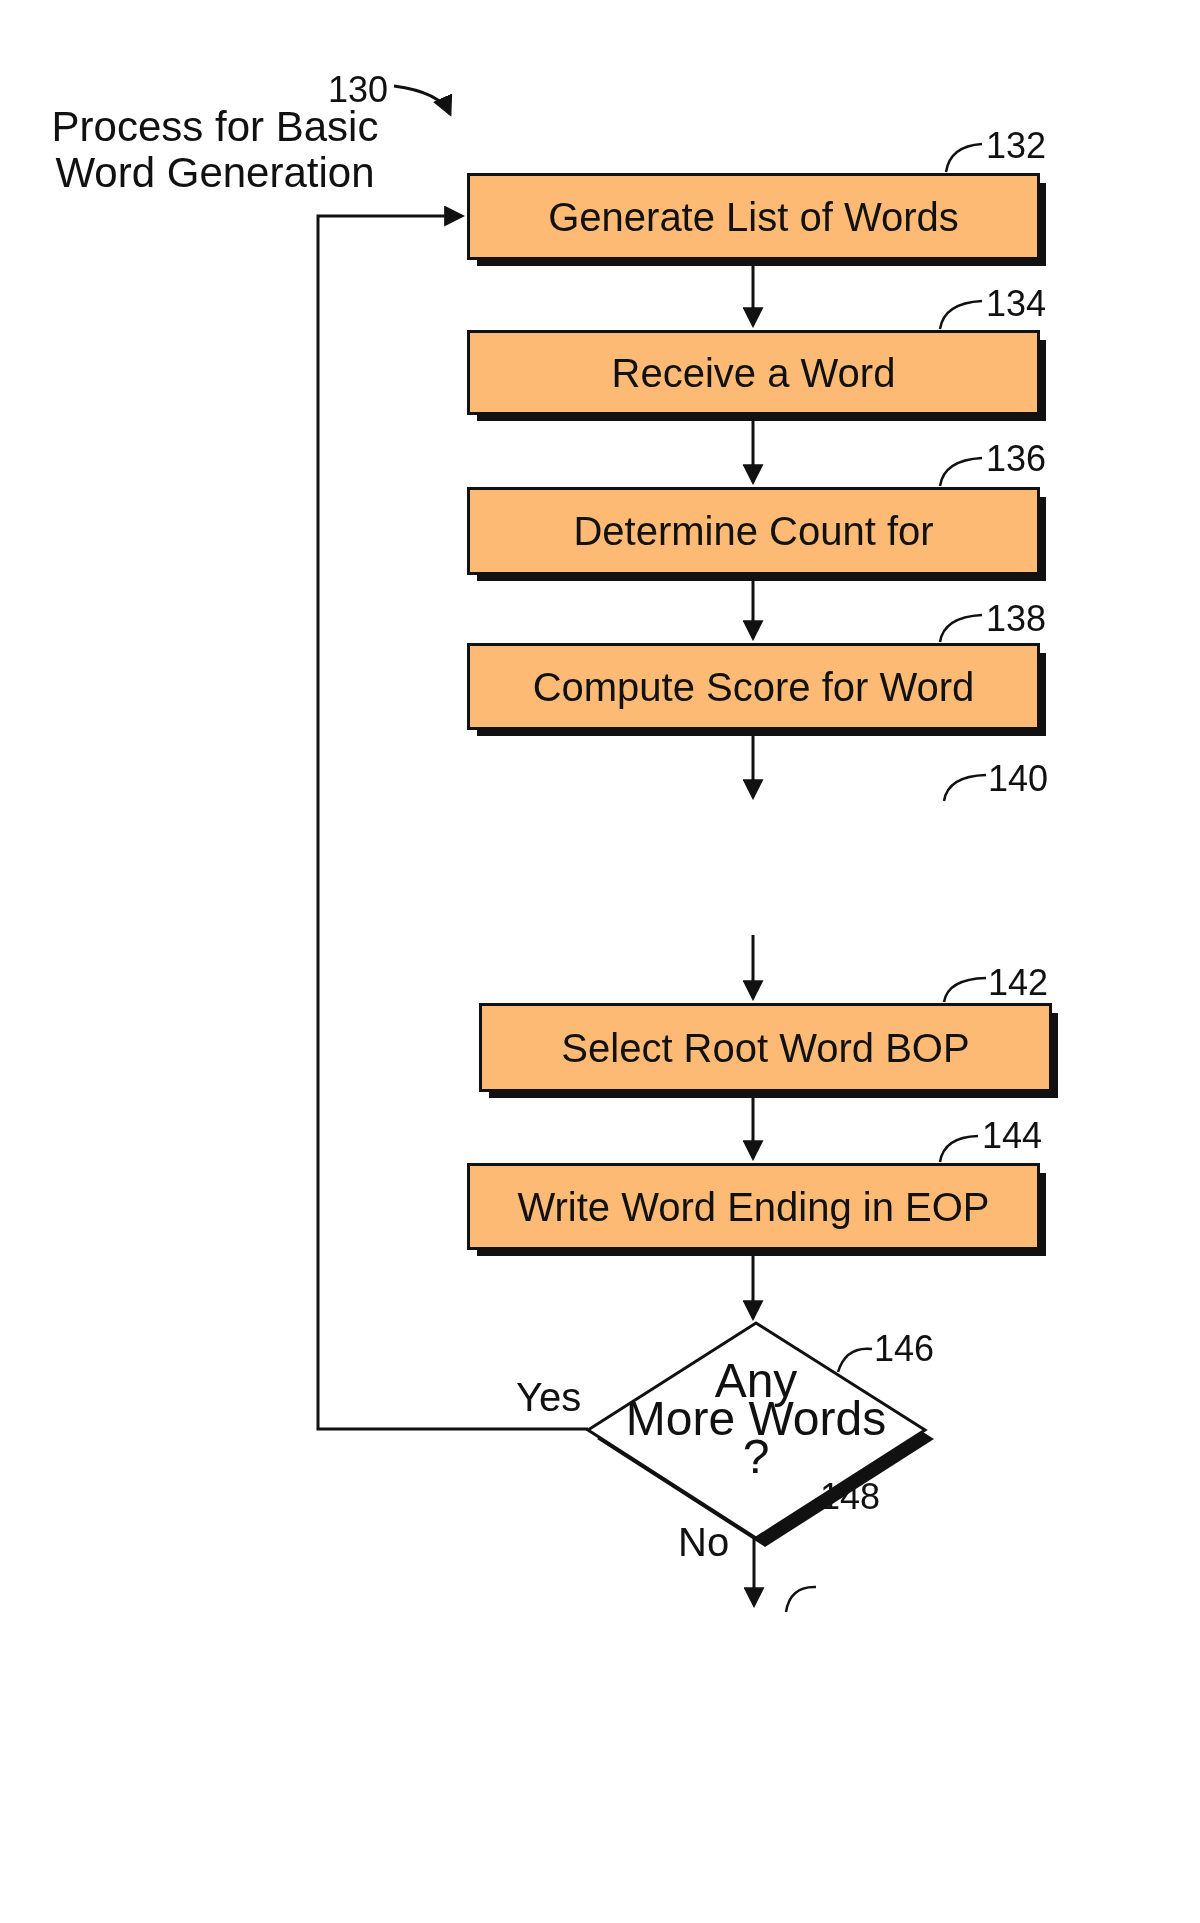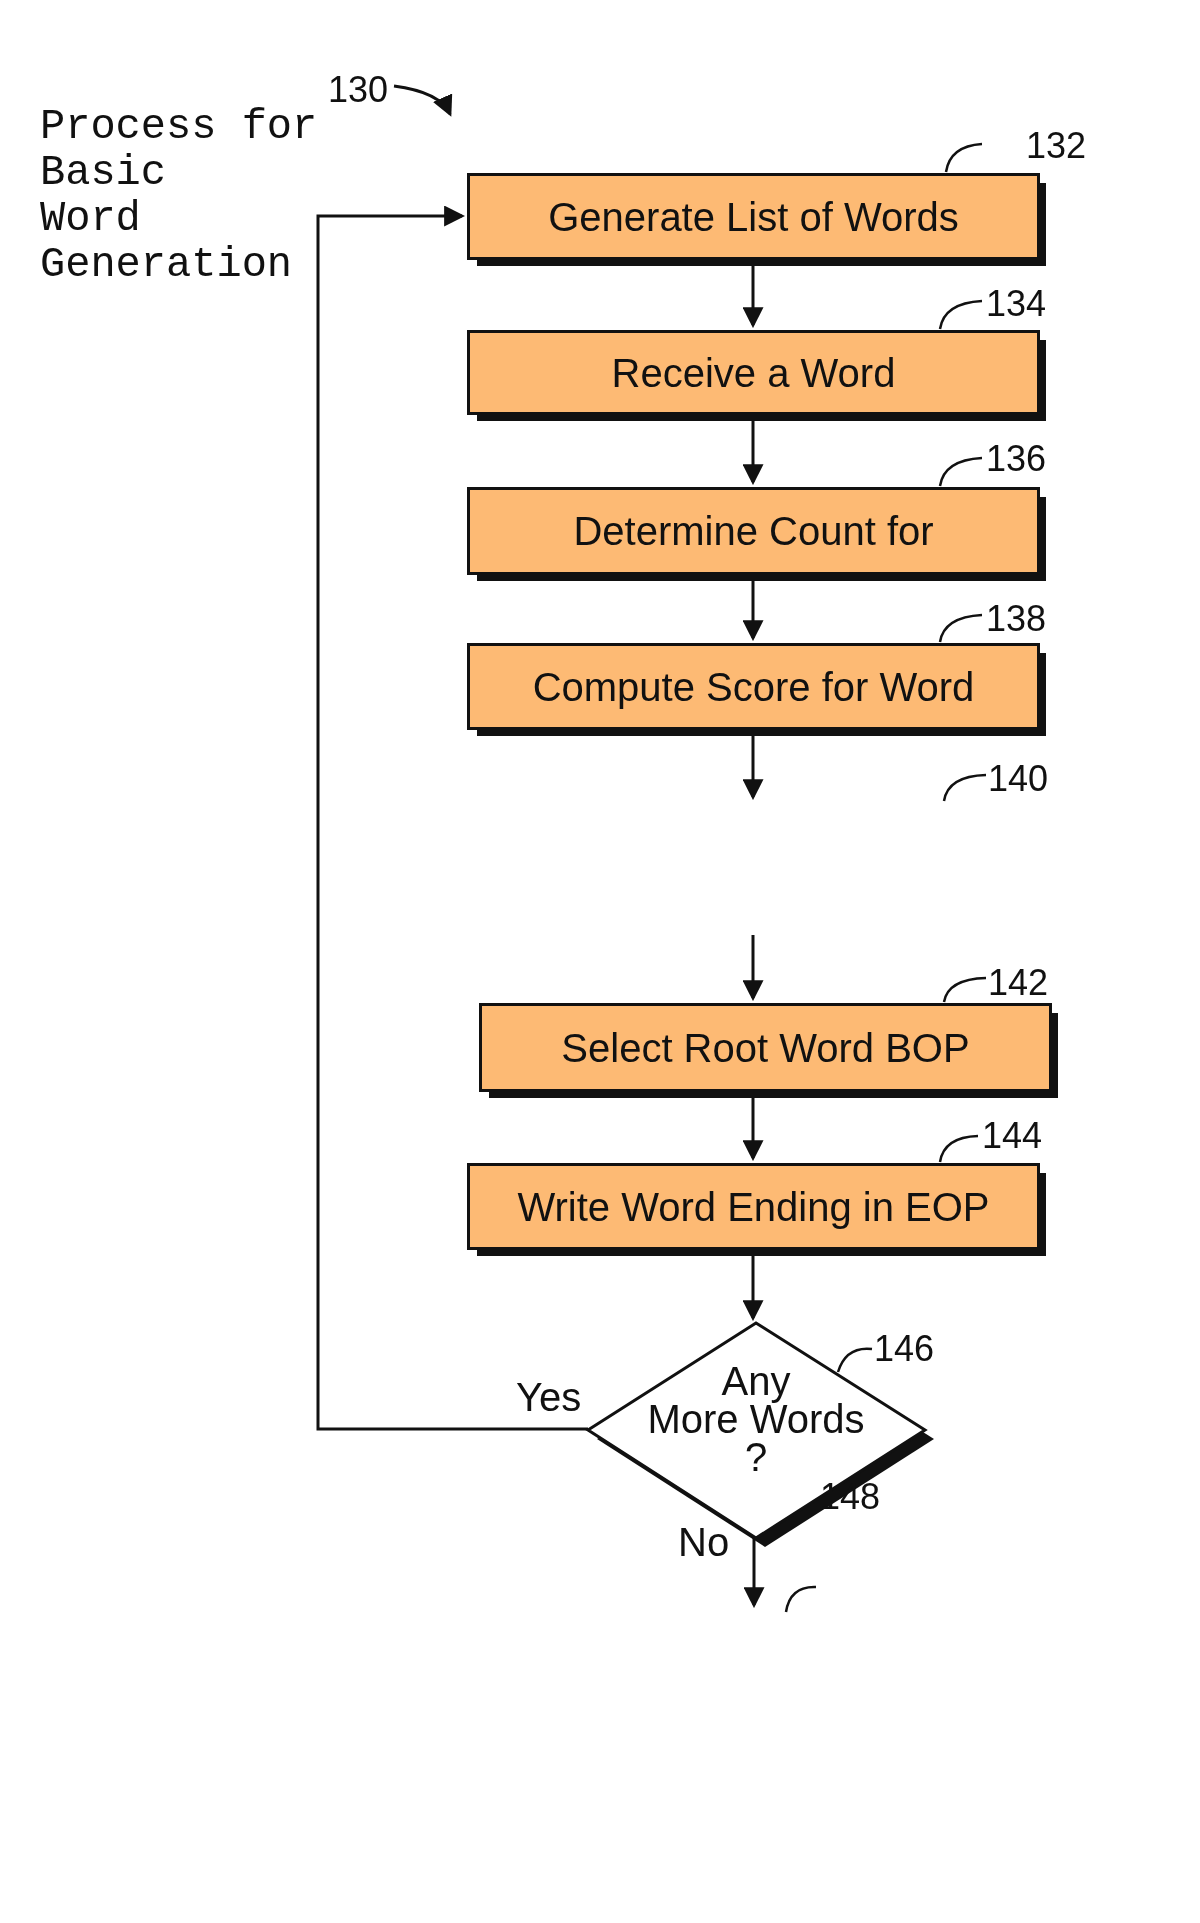--- a/index.html
+++ b/index.html
@@ -10,31 +10,31 @@
   .overlay{position:absolute;left:0;top:0;width:1200px;height:1923px;}
   .pbox{
     position:absolute;left:467px;width:573px;box-sizing:border-box;
     background:#fdba74;border:3px solid #111;
     box-shadow:8px 8px 0 -2px #111;
     display:flex;align-items:center;justify-content:center;
     text-align:center;font-size:40px;line-height:42px;
   }
   .title{
     position:absolute;left:40px;top:104px;width:350px;
-    text-align:left;font-size:42px;line-height:46px;font-family:Liberation Mono, monospace;
+    text-align:center;font-size:42px;line-height:46px;
   }
   .ref{
     position:absolute;font-size:36px;line-height:36px;white-space:nowrap;
   }
   .freelabel{
     position:absolute;font-size:40px;line-height:40px;white-space:nowrap;
   }
   .diamond-text{
     position:absolute;left:596px;top:1362px;width:320px;
-    text-align:center;font-size:40px;line-height:38px;
+    text-align:center;font-size:48px;line-height:38px;
   }
   .terminal{
     position:absolute;left:672px;top:1610px;width:163px;height:80px;
     box-sizing:border-box;background:#fff;border:3px solid #111;border-radius:44px;
     box-shadow:7px 7px 0 -2px #111;
     display:flex;align-items:center;justify-content:center;font-size:40px;
   }
   .caption{
     position:absolute;left:545px;top:1762px;width:260px;
     text-align:center;font-size:54px;letter-spacing:1px;
@@ -80,21 +80,21 @@
 
   <div class="title">
     <div>Process for Basic</div>
     <div>Word Generation</div>
   </div>
   <div class="ref" style="left:328px;top:72px;">130</div>
 
   <div class="pbox" style="top:173px;height:87px;">
     <span>Generate List of Words</span>
   </div>
-  <div class="ref" style="left:986px;top:128px;margin-left:40px;">132</div>
+  <div class="ref" style="left:986px;top:128px;">132</div>
 
   <div class="pbox" style="top:330px;height:85px;">
     <span>Receive a Word</span>
   </div>
   <div class="ref" style="left:986px;top:286px;">134</div>
 
   <div class="pbox" style="top:487px;height:88px;align-items:center;">
     <span>
       <div>Determine Count for</div>
     </span>

